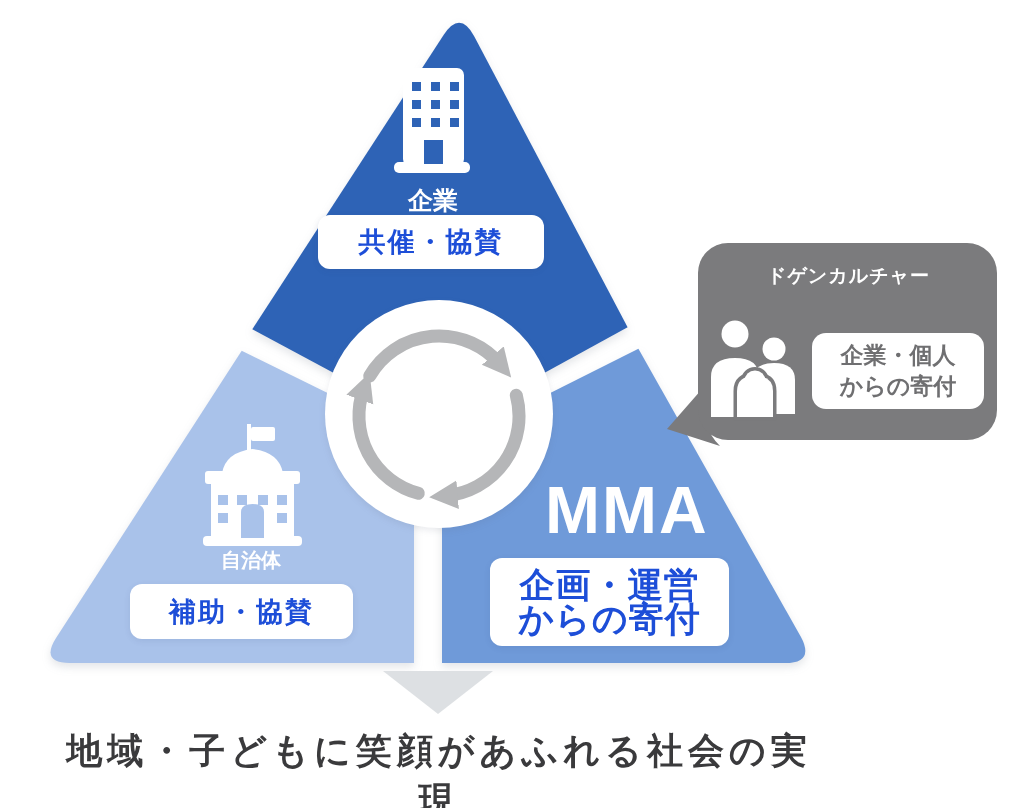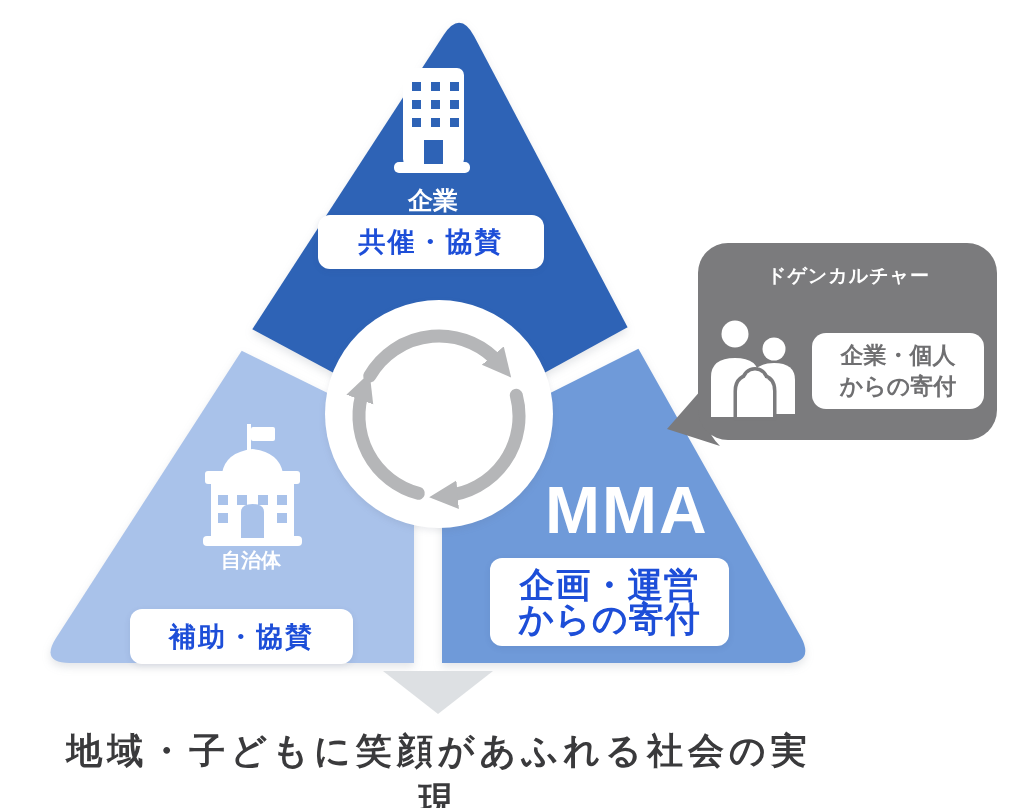--- a/index.html
+++ b/index.html
@@ -15,21 +15,21 @@
   .white-box{
     background:#ffffff;border-radius:12px;
     display:flex;align-items:center;justify-content:center;
     box-shadow:0 2px 6px rgba(50,70,120,0.10);
   }
   .blue-text{color:#1d4ed8;font-weight:bold;}
   .white-text{color:#ffffff;font-weight:bold;}
   .corp-label{left:373px;top:184px;width:120px;text-align:center;font-size:25px;}
   .cosponsor-box{left:318px;top:215px;width:226px;height:54px;font-size:27px;letter-spacing:2px;}
   .muni-label{left:191px;top:547px;width:120px;text-align:center;font-size:20px;}
-  .subsidy-box{left:130px;top:609px;width:223px;height:55px;font-size:27px;letter-spacing:2px;}
+  .subsidy-box{left:130px;top:584px;width:223px;height:55px;font-size:27px;letter-spacing:2px;}
   .mma-label{left:545px;top:472px;width:150px;font-size:66px;letter-spacing:2px;}
   .planning-box{left:490px;top:558px;width:239px;height:88px;flex-direction:column;font-size:35px;line-height:34px;letter-spacing:1px;}
   .bubble-title{left:700px;top:263px;width:297px;text-align:center;font-size:19px;letter-spacing:1px;}
   .bubble-box{
     left:812px;top:333px;width:172px;height:76px;
     background:#ffffff;border-radius:14px;
     display:flex;flex-direction:column;align-items:center;justify-content:center;
     font-size:23px;line-height:31px;font-weight:bold;color:#6f6f71;
   }
   .goal-text{left:49px;top:727px;width:780px;text-align:center;font-size:36px;font-weight:bold;color:#3a3a3c;letter-spacing:5px;}

